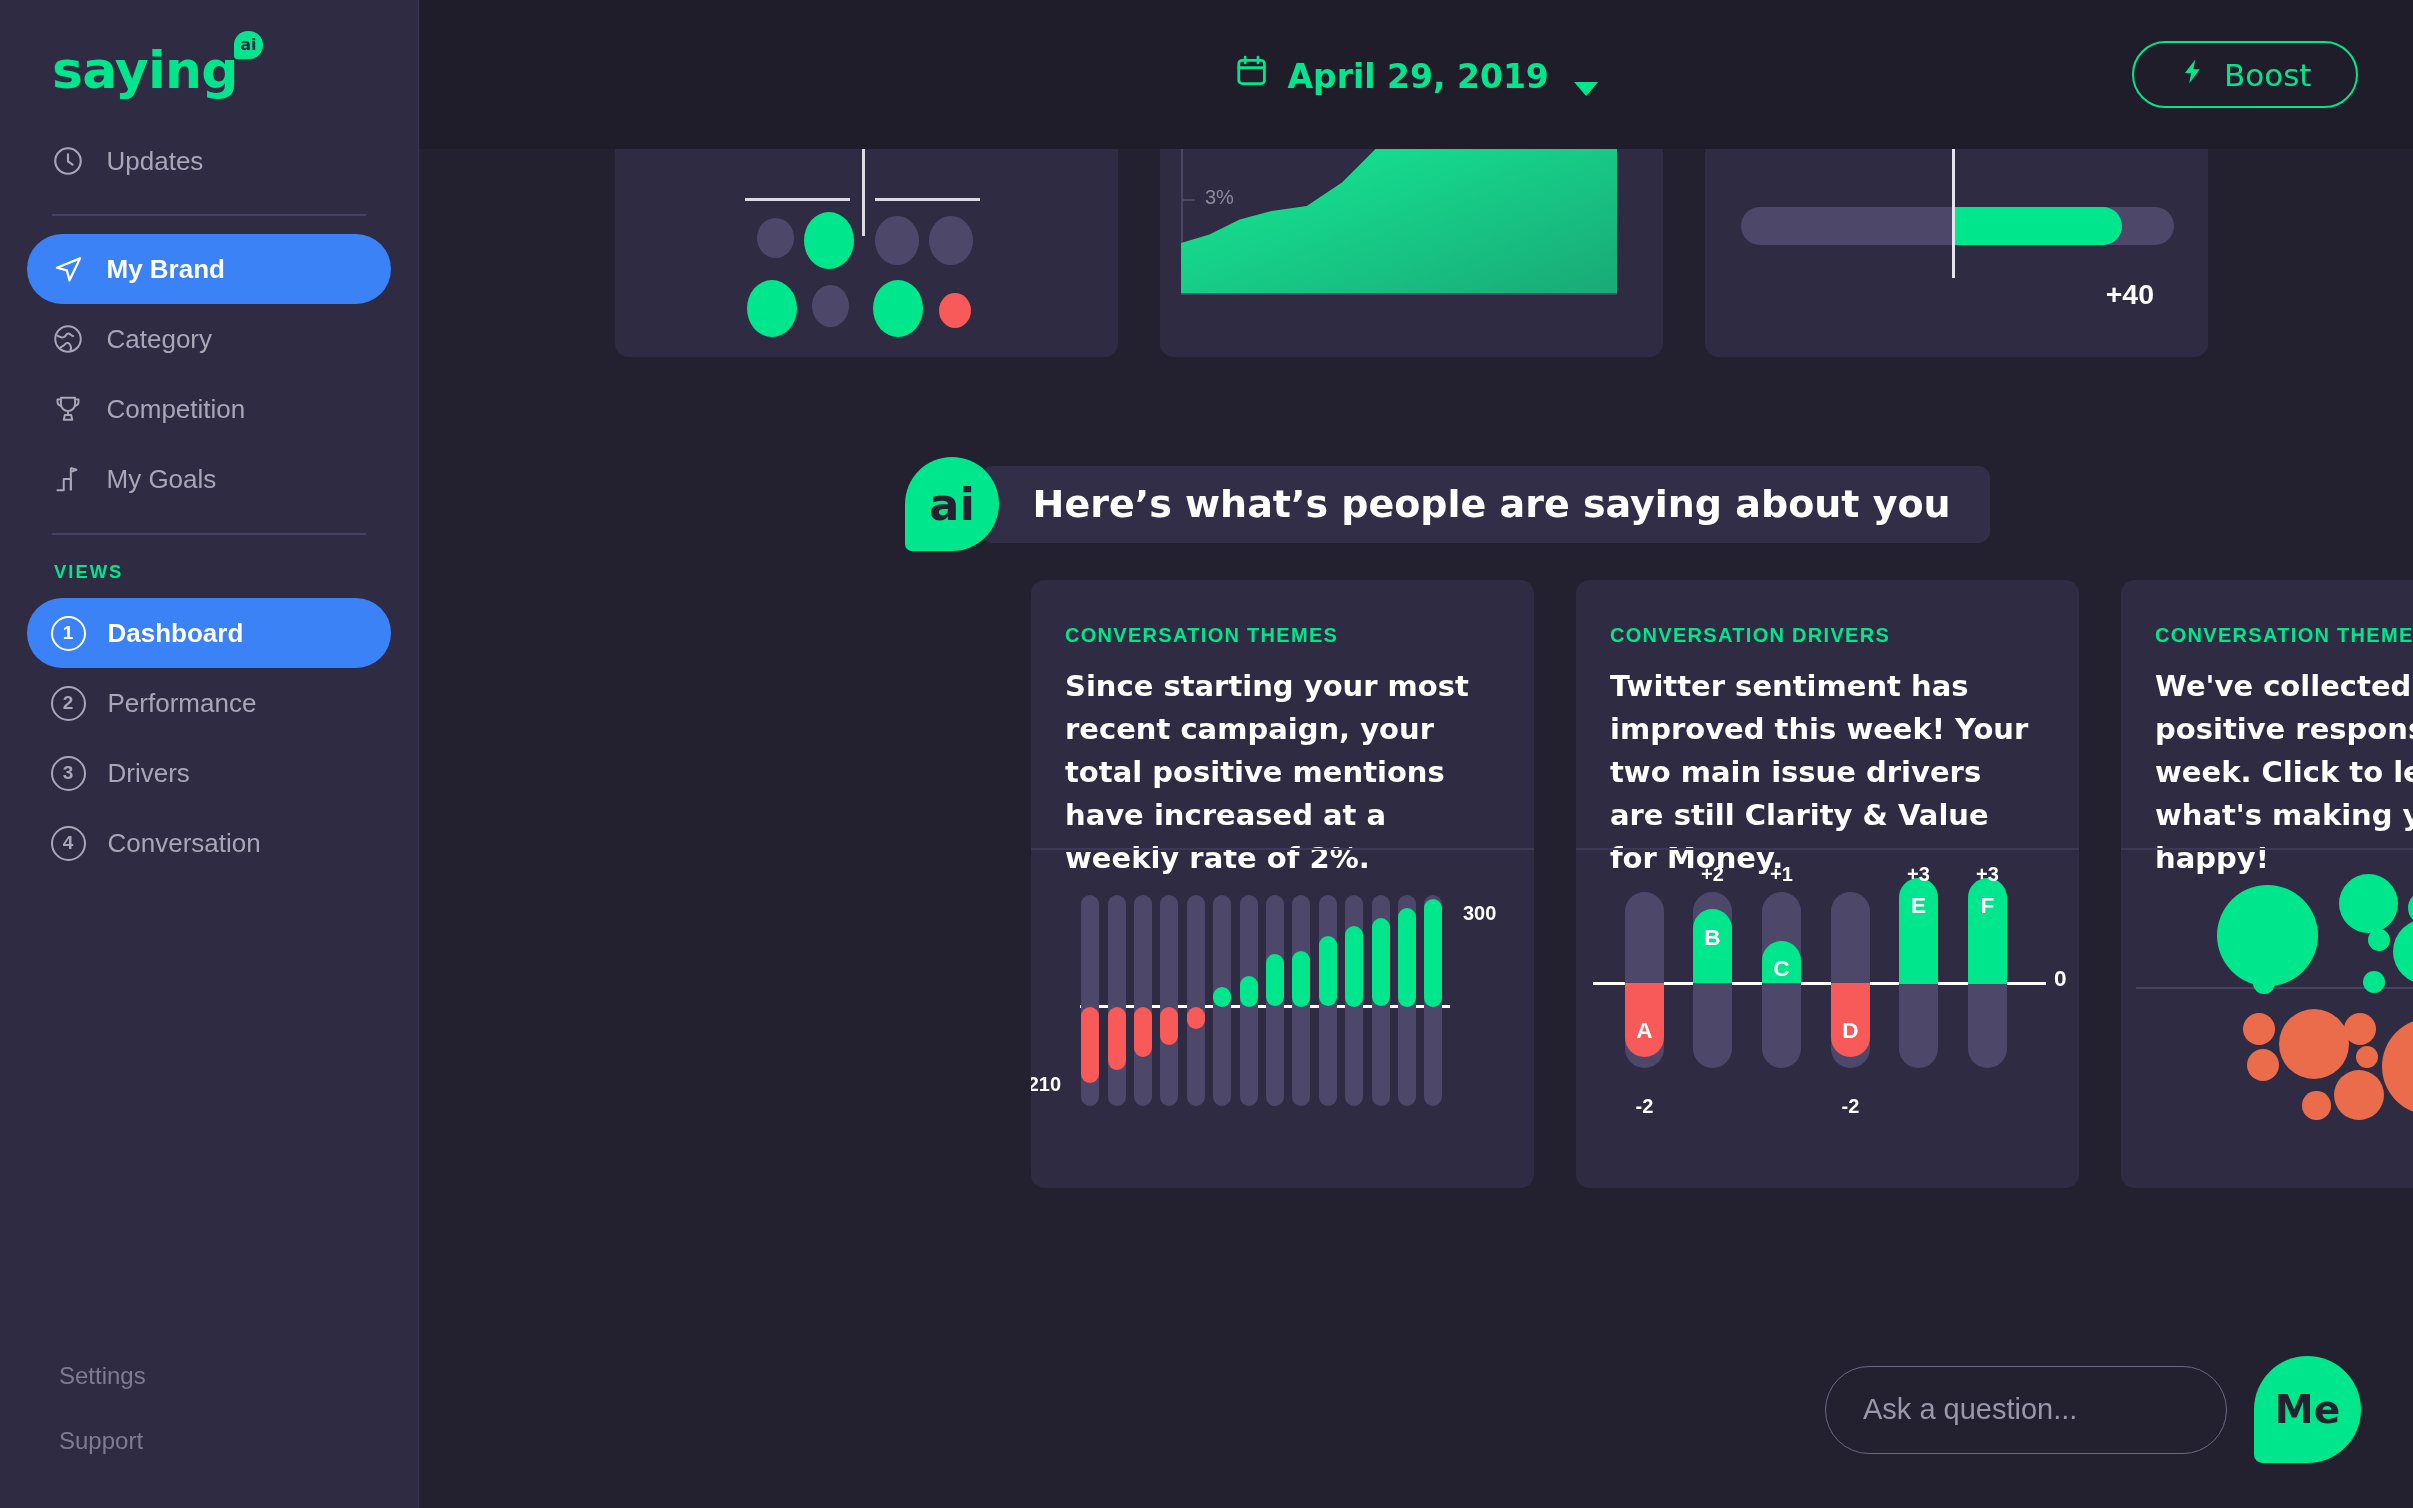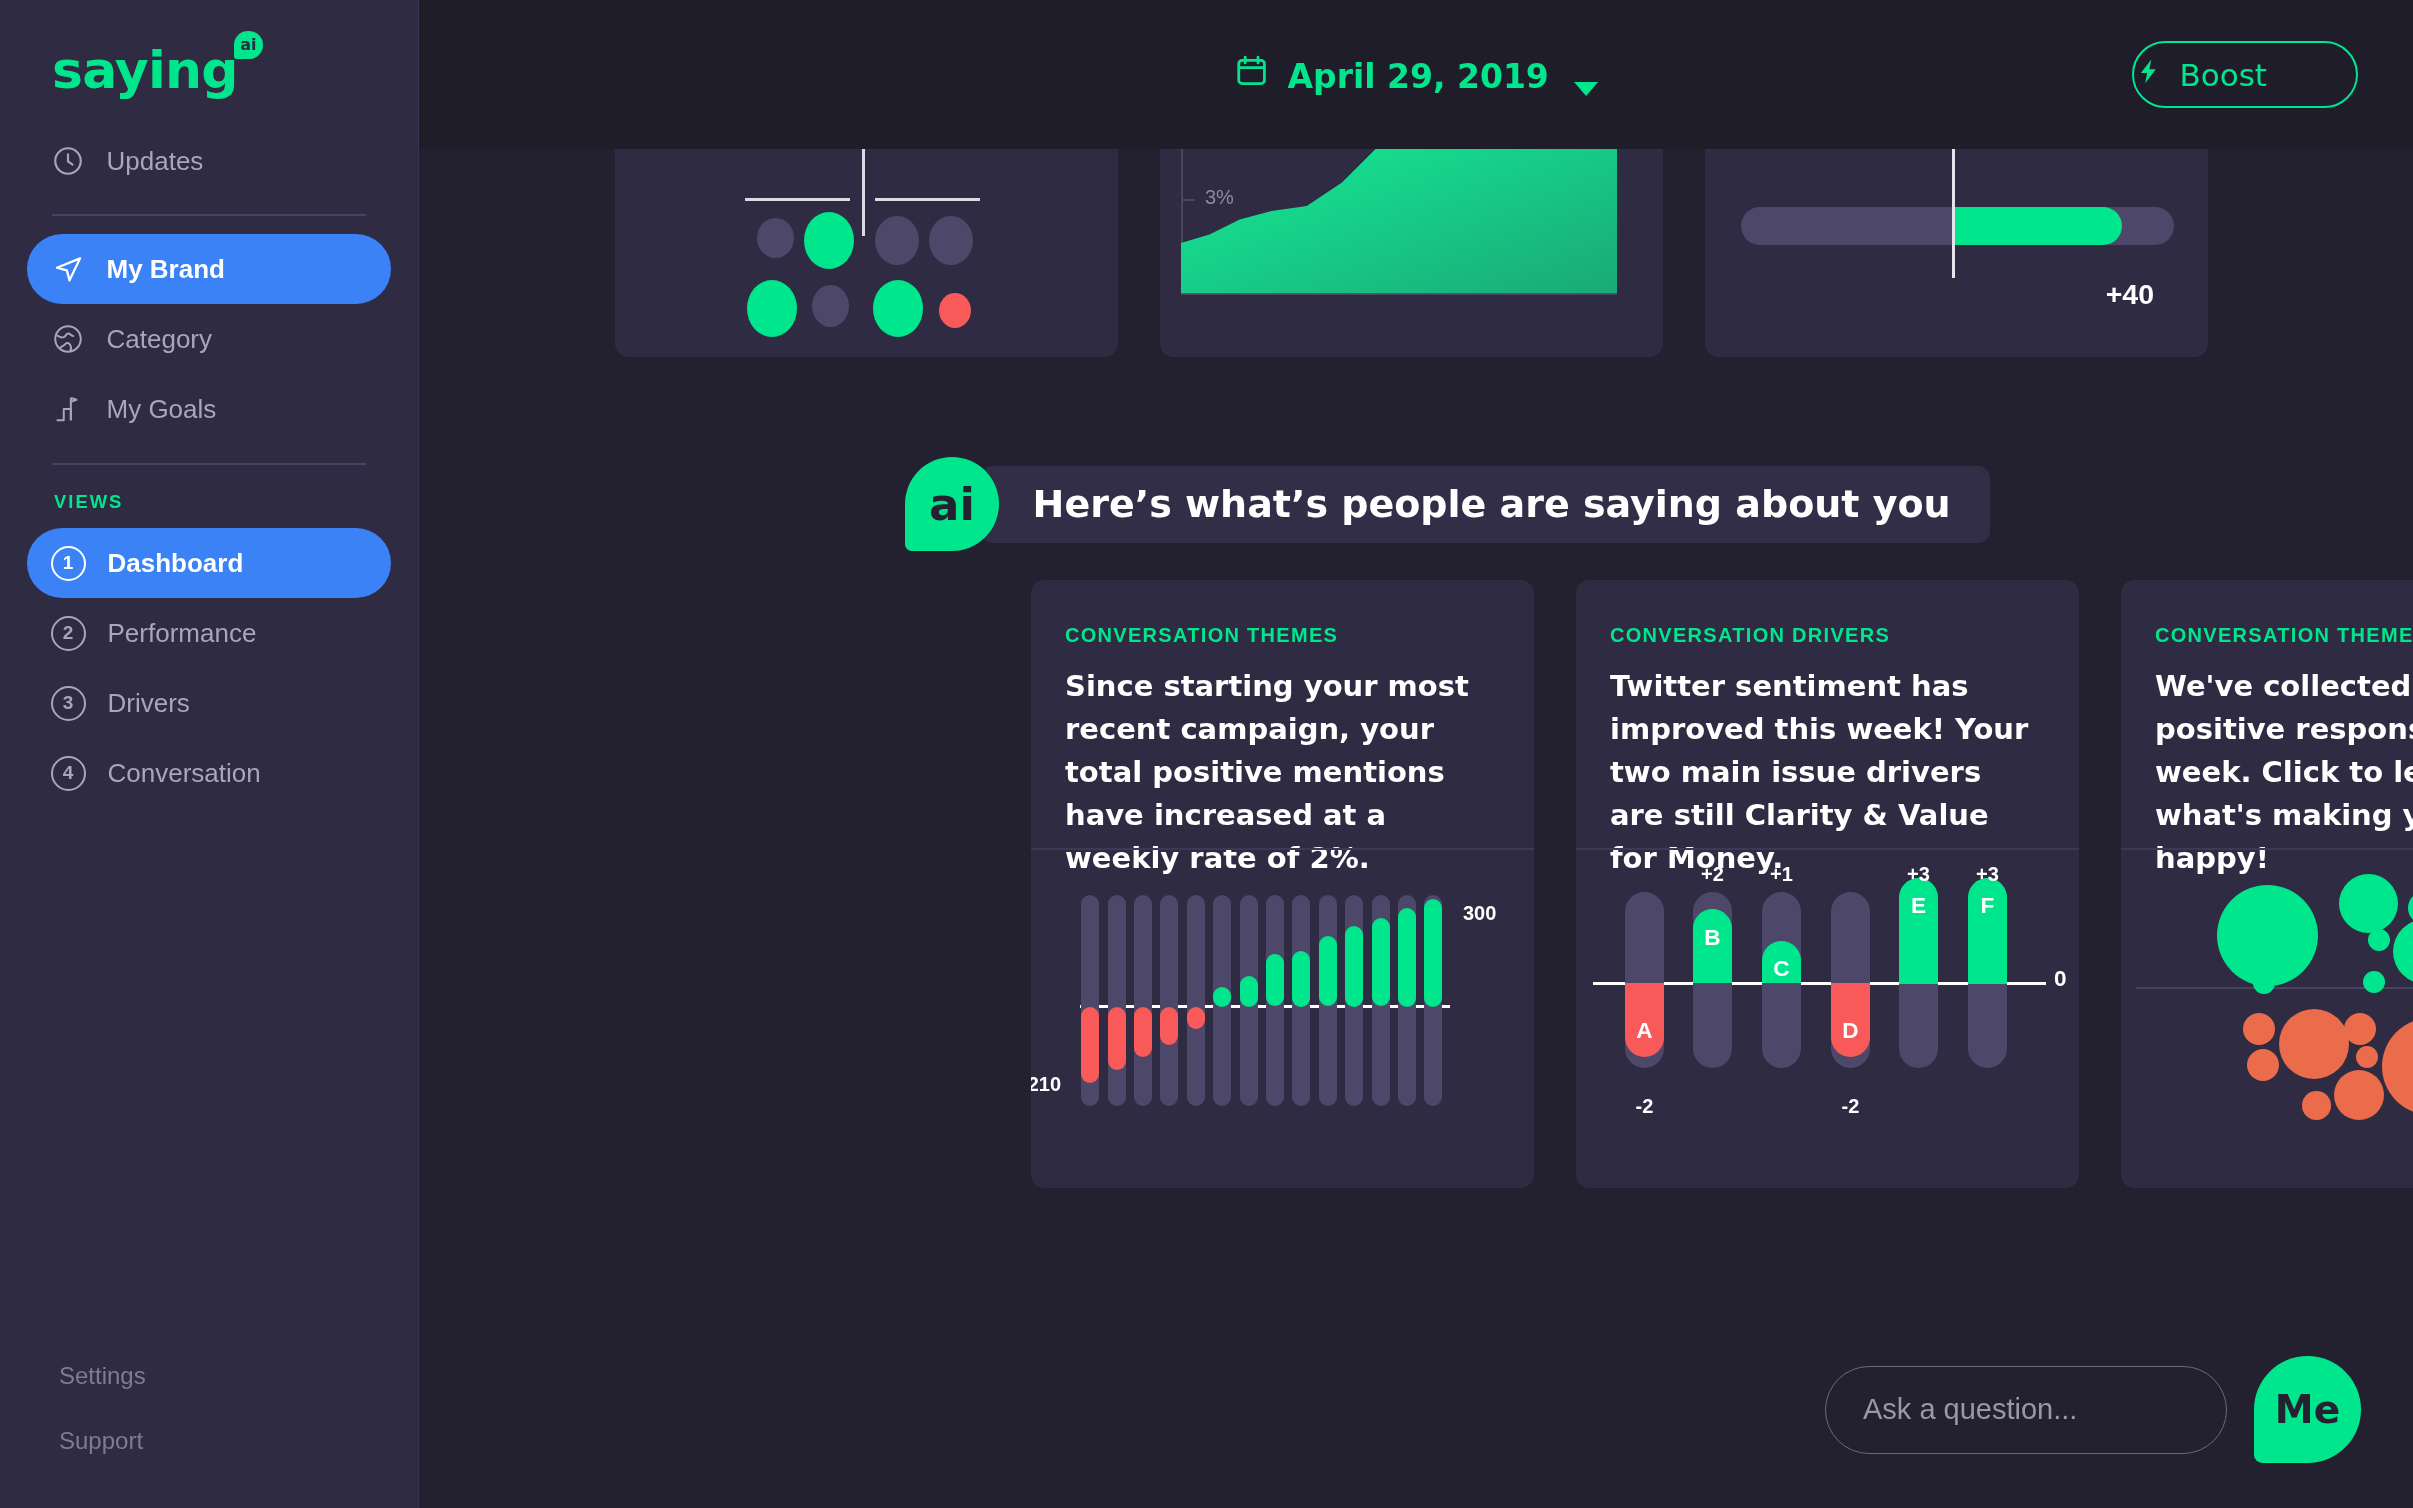--- a/index.html
+++ b/index.html
@@ -71,21 +71,21 @@
     position: absolute; left: 50%; transform: translateX(-50%);
     display: flex; align-items: flex-end; gap: 18.4px;
     color: #00e68c; font-size: 33px; font-weight: 700;
     font-family: "DejaVu Sans", sans-serif;
   }
   .date-picker svg { width: 35px; height: 35px; }
   .caret { width: 0; height: 0; border-left: 12.6px solid transparent;
            border-right: 12.6px solid transparent; border-top: 14.2px solid #00e68c; margin-left: 6.7px;}
   .boost-btn {
     position: absolute; right: 55px;
-    display: flex; align-items: center; gap: 17px;
+    display: flex; align-items: center; justify-content: center; gap: 17px;
     width: 226px; height: 67px; border-radius: 37px;
     border: 2.5px solid #00e68c; color: #00e68c;
     font-size: 31px; background: transparent;
     font-family: "DejaVu Sans", sans-serif;
   }
   .boost-btn svg { width: 28.5px; height: 28.5px; }
 
   
   .top-row {
     position: absolute; top: 127px; left: 0; width: 100%;
@@ -234,20 +234,30 @@
     <div class="nav-row">
       <span class="ico">
         <svg viewBox="0 0 24 24" fill="none" stroke="#a9a6b8" stroke-width="1.4">
           <circle cx="12" cy="12" r="9"></circle>
           <path d="M4 9.5c2 .4 3 2 5 1.2s1.6-3 3.4-2.6 2.1 2.2 3.8 1.7M6.5 18.3c1-1.6 2.4-1 3.4-2.6s3-1 3.8.8.6 2.8-.2 3.8"></path>
         </svg>
       </span>
       <span>Category</span>
     </div>
 
+    <div class="nav-row">
+      <span class="ico">
+        <svg viewBox="0 0 24 24" fill="none" stroke="#a9a6b8" stroke-width="1.4" stroke-linejoin="round">
+          <path d="M7 4h10v4.5a5 5 0 0 1-10 0z"></path>
+          <path d="M7 5.2H4.6v1.6c0 1.7 1.2 2.7 2.6 2.9M17 5.2h2.4v1.6c0 1.7-1.2 2.7-2.6 2.9"></path>
+          <path d="M12 13.4v2.8M9 19.6h6M9.8 16.2h4.4l.8 3.4H9z"></path>
+        </svg>
+      </span>
+      <span>Competition</span>
+    </div>
 
     <div class="nav-row">
       <span class="ico">
         <svg viewBox="0 0 24 24" fill="none" stroke="#a9a6b8" stroke-width="1.4" stroke-linejoin="round">
           <path d="M4 20h5v-4H9v-4h5v8"></path>
           <path d="M14 20h0v-8"></path>
           <path d="M14 12V4M14 4.2l4 1.3-4 1.5"></path>
         </svg>
       </span>
       <span>My Goals</span>

